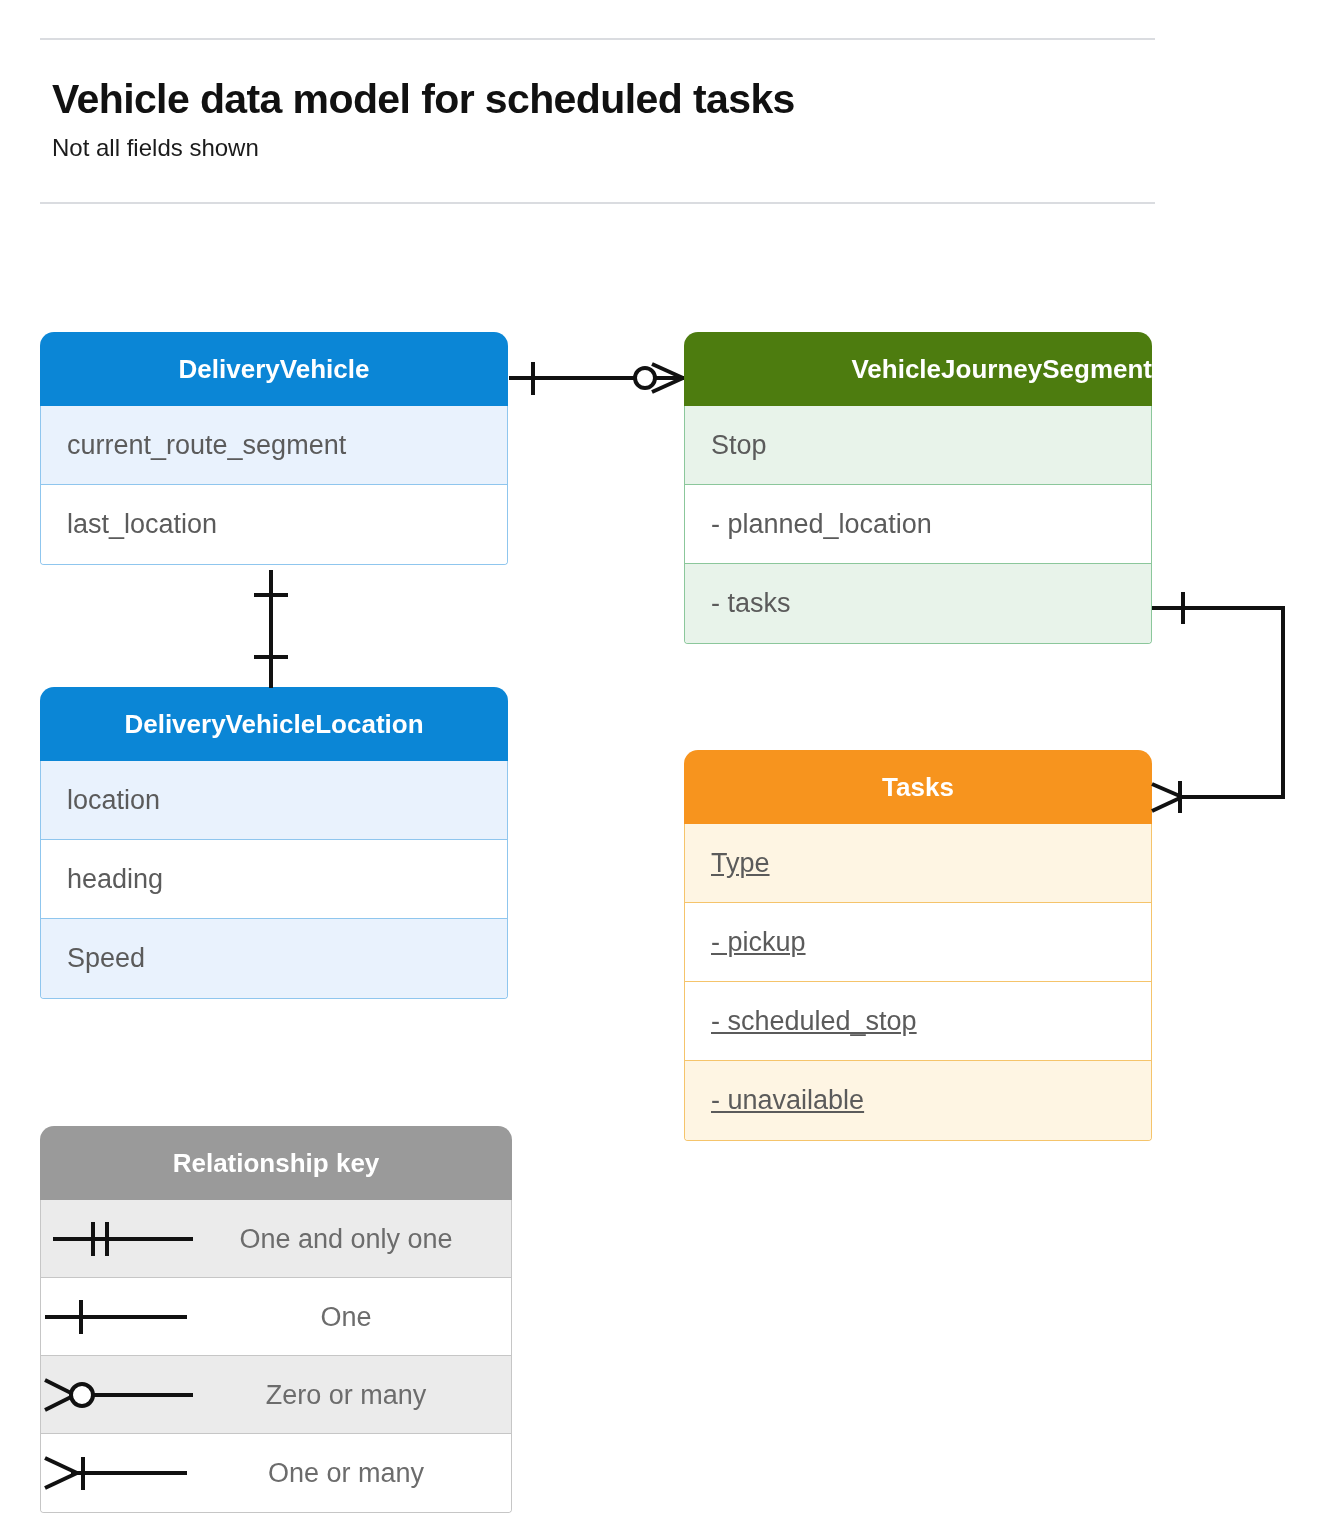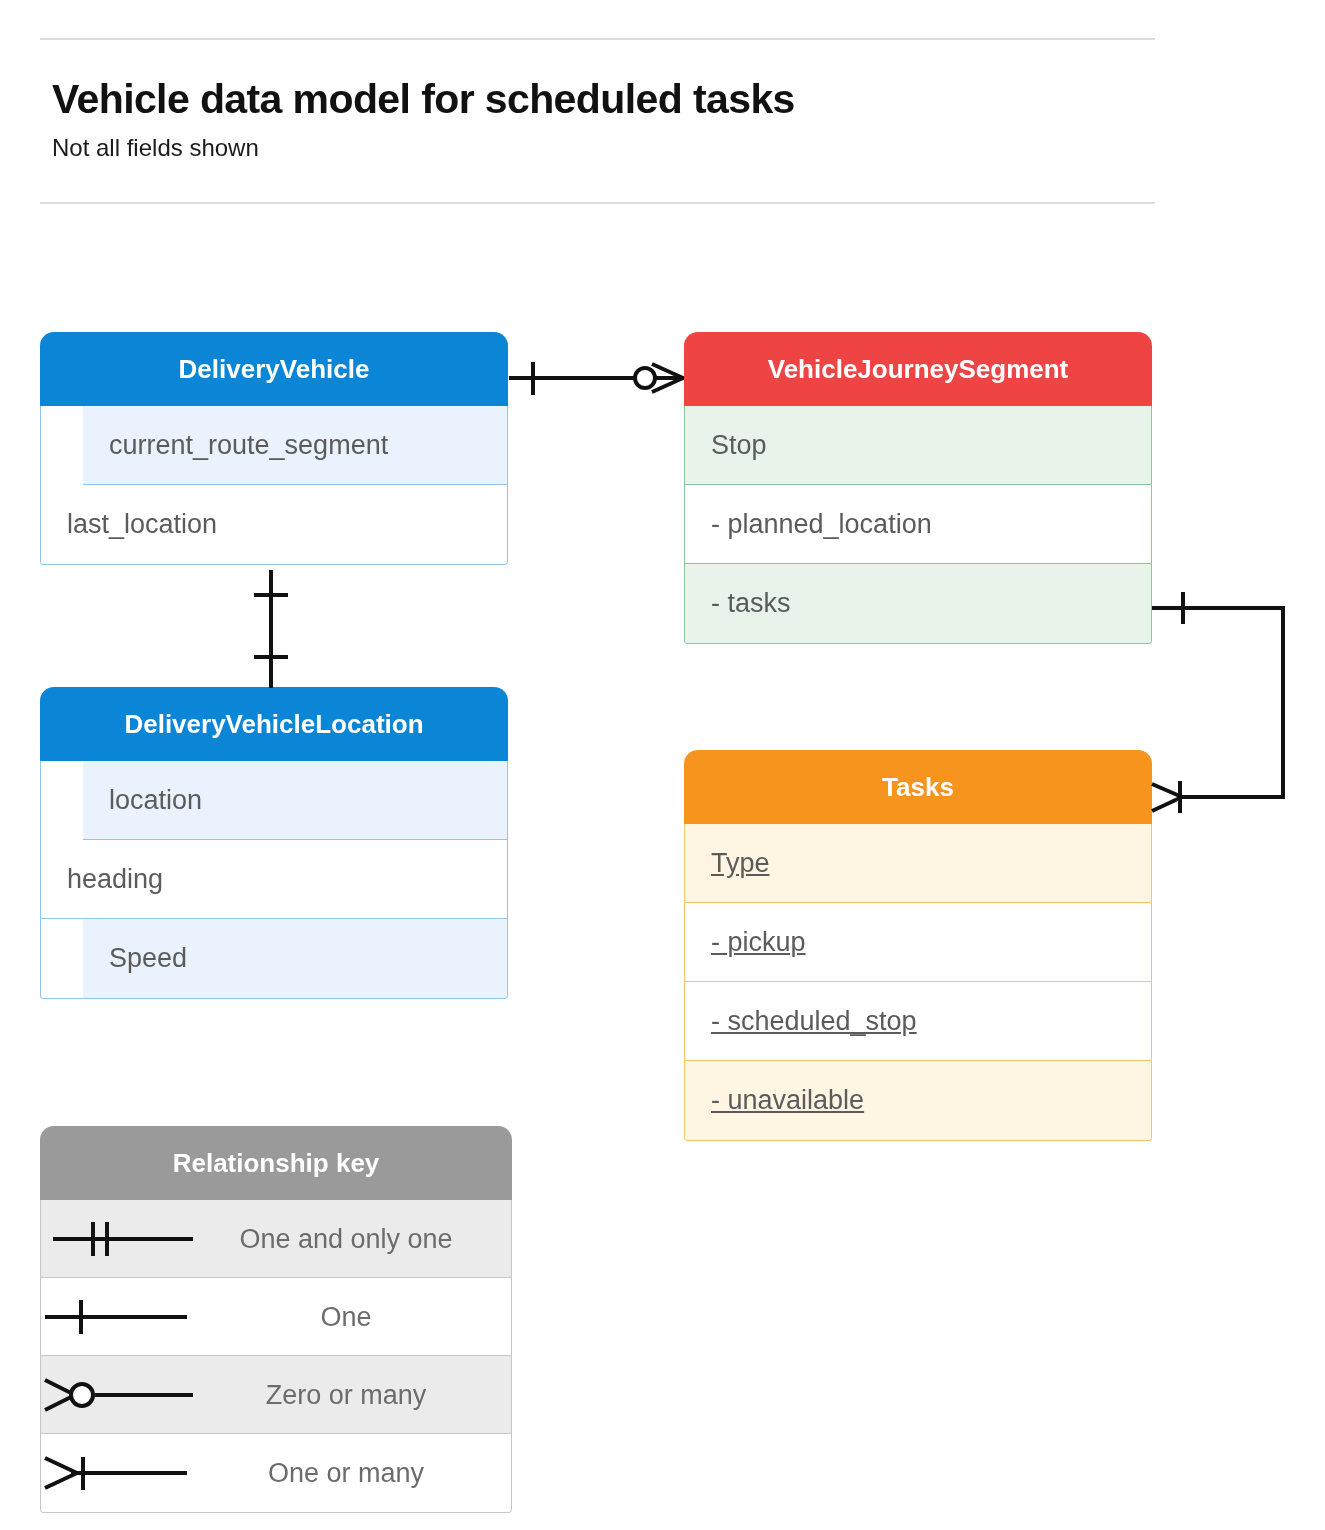--- a/index.html
+++ b/index.html
@@ -35,24 +35,24 @@
     font-size:27px;color:#5b5b5b;
     padding-left:26px;box-sizing:border-box;white-space:nowrap;
     border-bottom:1.5px solid transparent;
   }
   .entity .erow:last-child{border-bottom:none;}
 
   
   .c-blue .ehead{background:#0b86d6;}
   .c-blue .ebody{border:1.5px solid #8fc6ee;border-top:none;}
   .c-blue .erow{border-bottom-color:#8fc6ee;}
-  .c-blue .erow.tint{background:#e9f2fd;margin-left:42px;}
+  .c-blue .erow.tint{background:#e9f2fd;}
   .c-blue .erow.plain{background:#ffffff;}
   
-  .c-green .ehead{background:#ef4444;}
+  .c-green .ehead{background:#4d7c0f;text-align:right;}
   .c-green .ebody{border:1.5px solid #8bc79b;border-top:none;}
   .c-green .erow{border-bottom-color:#8bc79b;}
   .c-green .erow.tint{background:#e8f3ea;}
   .c-green .erow.plain{background:#ffffff;}
   
   .c-orange .ehead{background:#f7941e;}
   .c-orange .ebody{border:1.5px solid #f5c46b;border-top:none;}
   .c-orange .erow{border-bottom-color:#f5c46b;text-decoration:underline;}
   .c-orange .erow.tint{background:#fef5e3;}
   .c-orange .erow.plain{background:#ffffff;}

